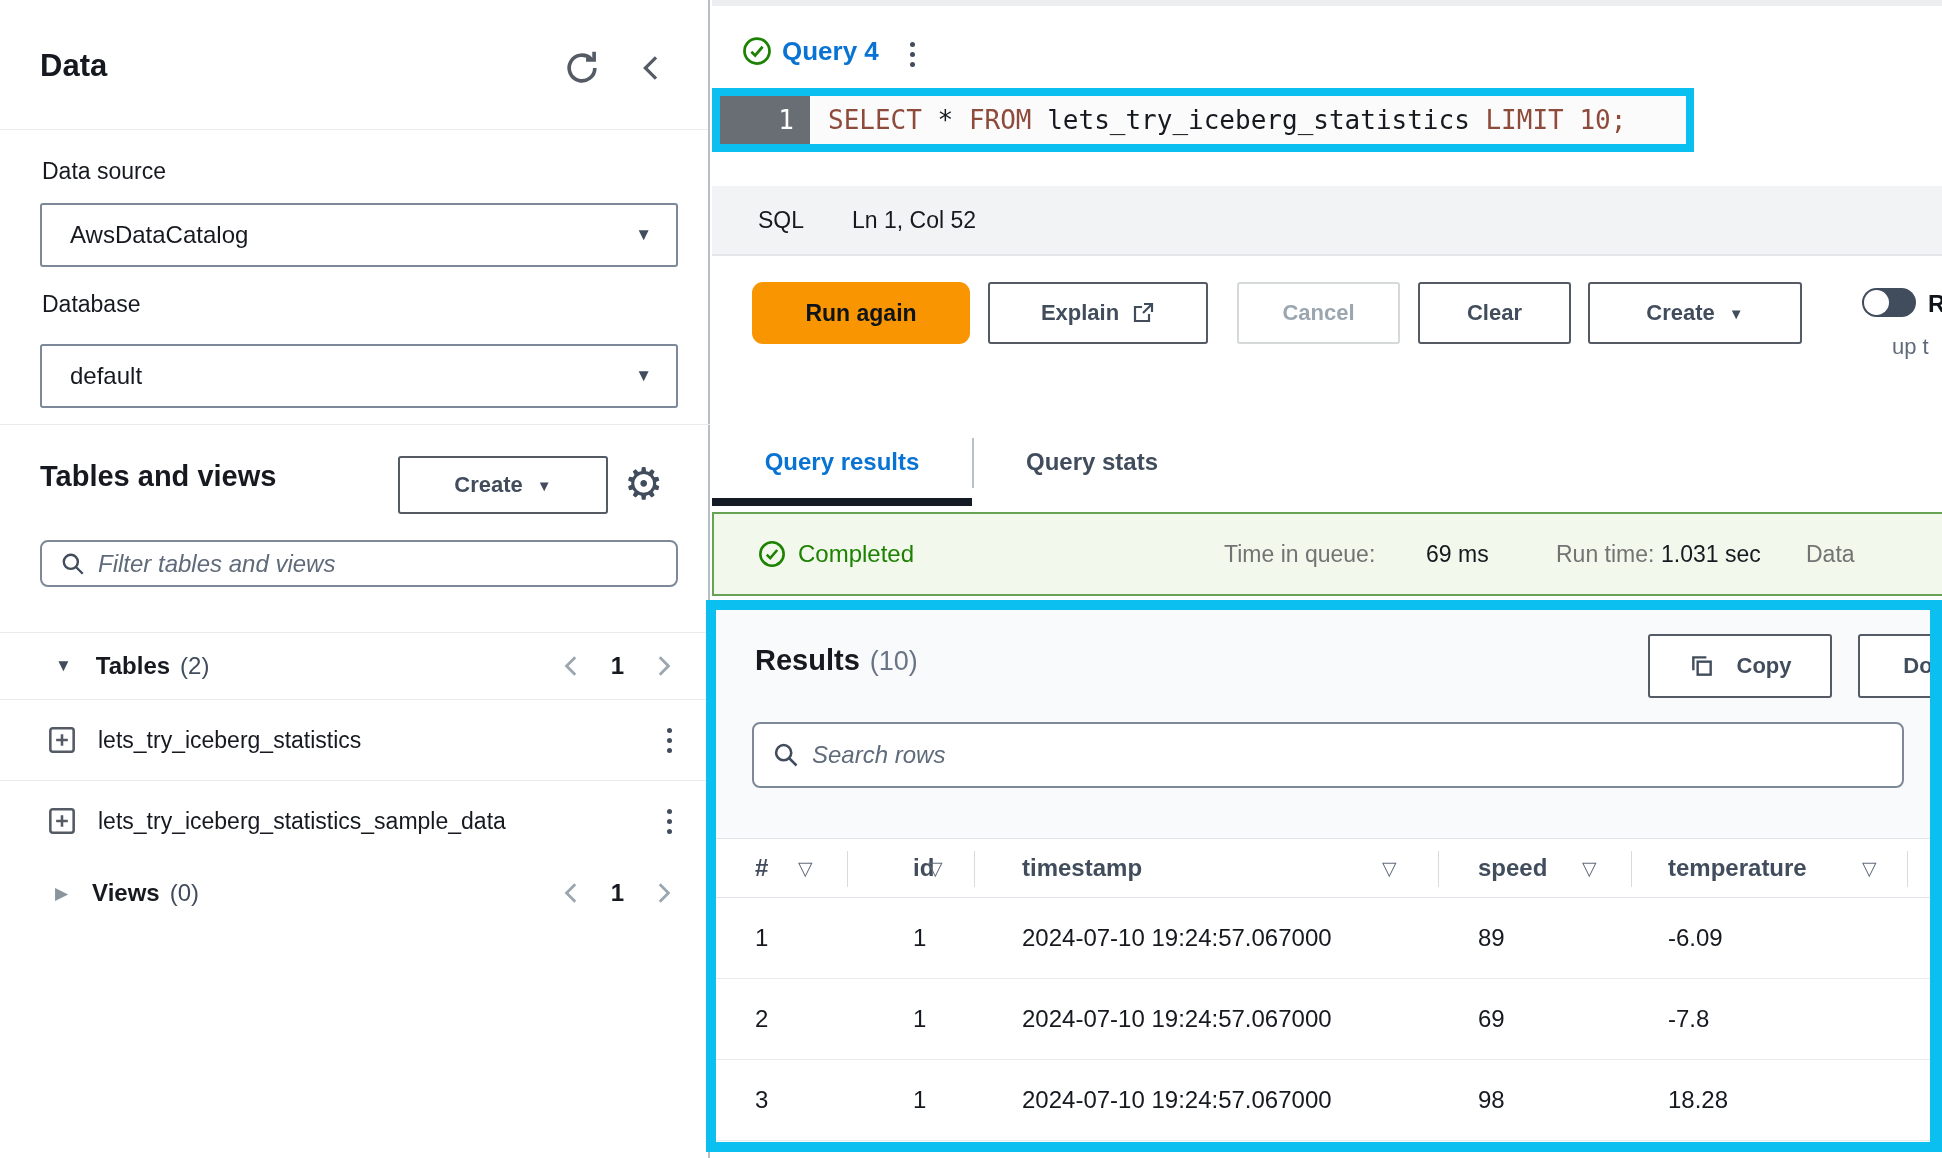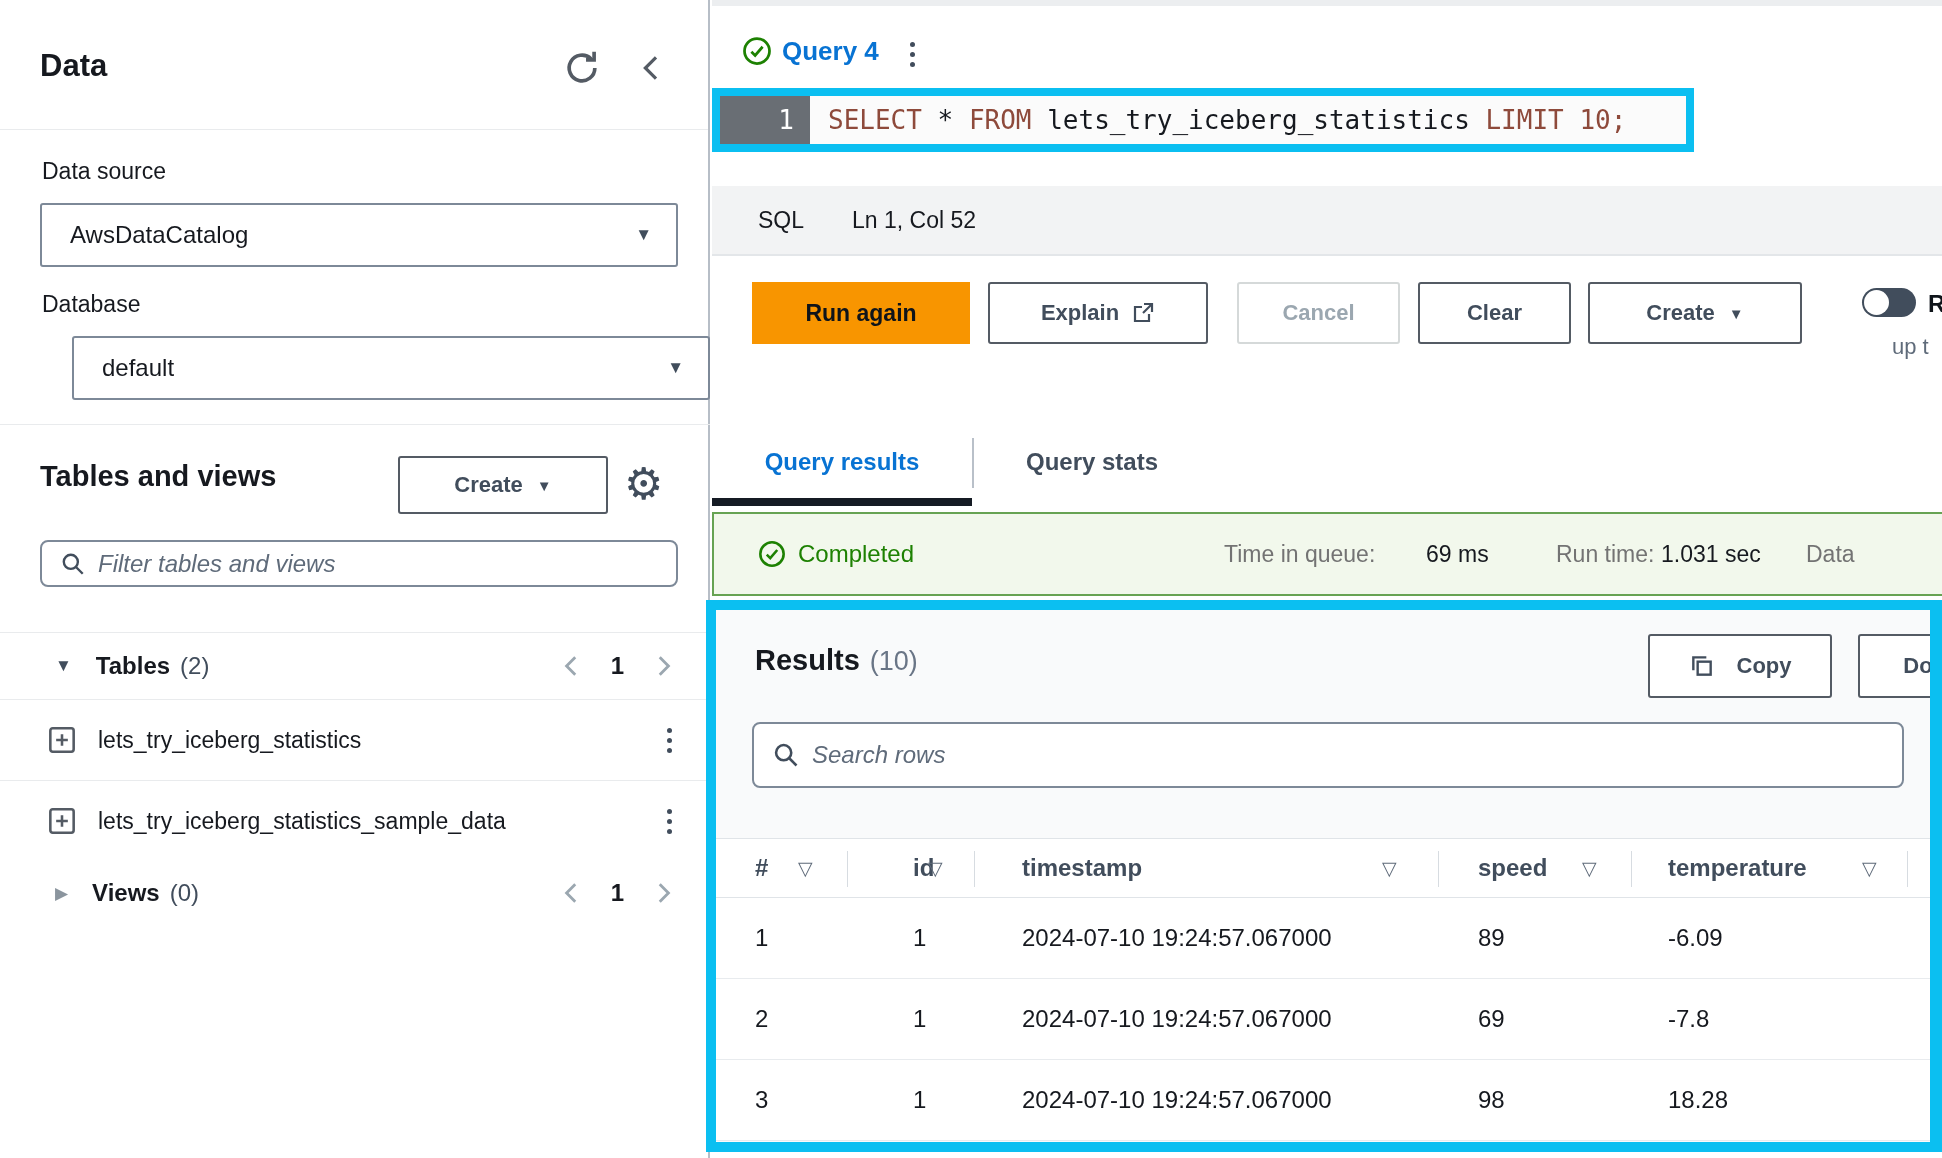--- a/index.html
+++ b/index.html
@@ -40,21 +40,21 @@
   
   .topstrip{position:absolute;left:712px;top:0;width:1230px;height:6px;background:#eceef0;}
   .qtab-label{position:absolute;left:782px;top:36px;font-size:26px;font-weight:bold;color:#0873d3;cursor:pointer;}
   .code-box{position:absolute;left:712px;top:88px;width:982px;height:64px;border:8px solid #0bbff1;box-sizing:border-box;display:flex;}
   .gutter{width:90px;background:#696e74;color:#fff;font-family:"DejaVu Sans Mono",monospace;font-size:26px;line-height:48px;text-align:right;padding-right:16px;box-sizing:border-box;}
   .codeline{flex:1;background:#fbfbfb;font-family:"DejaVu Sans Mono",monospace;font-size:26px;line-height:48px;padding-left:18px;white-space:pre;}
   .kw{color:#8e4a3b;}
   .plain{color:#16191f;}
   .statusbar{position:absolute;left:712px;top:186px;width:1230px;height:70px;background:#f2f3f4;border-bottom:2px solid #e3e6e9;
              box-sizing:border-box;display:flex;align-items:center;gap:48px;padding-left:46px;font-size:23px;color:#16191f;}
-  .btn-run{position:absolute;left:752px;top:282px;width:218px;height:62px;background:#f89500;border:none;border-radius:0;
+  .btn-run{position:absolute;left:752px;top:282px;width:218px;height:62px;background:#f89500;border:none;border-radius:11px;
            font-family:"Liberation Sans",sans-serif;font-size:23px;font-weight:bold;color:#0f141a;cursor:pointer;}
   .btn-explain{position:absolute;left:988px;top:282px;width:220px;height:62px;gap:12px;}
   .btn-cancel{position:absolute;left:1237px;top:282px;width:163px;height:62px;border-color:#d5d9d9;color:#9ba7b0;cursor:default;}
   .btn-clear{position:absolute;left:1418px;top:282px;width:153px;height:62px;}
   .btn-create2{position:absolute;left:1588px;top:282px;width:214px;height:62px;}
   .toggle{position:absolute;left:1862px;top:288px;width:54px;height:29px;background:#414d5c;border-radius:15px;cursor:pointer;}
   .toggle .knob{position:absolute;left:2px;top:2px;width:25px;height:25px;border-radius:50%;background:#fff;}
   .toggle-label{position:absolute;left:1928px;top:290px;font-size:24px;font-weight:bold;color:#0f141a;white-space:nowrap;}
   .toggle-sub{position:absolute;left:1892px;top:334px;font-size:22px;color:#5f6b7a;white-space:nowrap;}
 
@@ -110,21 +110,21 @@
       </button>
     </div>
 
     <div class="sb-label" style="left:42px;top:158px;">Data source</div>
     <div class="select" style="top:203px;">
       <span>AwsDataCatalog</span>
       <span class="caret">▼</span>
     </div>
 
     <div class="sb-label" style="left:42px;top:291px;">Database</div>
-    <div class="select" style="top:336px;margin-left:32px;">
+    <div class="select" style="top:344px;">
       <span>default</span>
       <span class="caret">▼</span>
     </div>
 
     <div class="hdiv" style="top:424px;"></div>
 
     <div class="tv-title">Tables and views</div>
     <button class="btn abs" style="left:398px;top:456px;width:210px;height:58px;">
       <span>Create</span>
       <span class="caret">▼</span>

